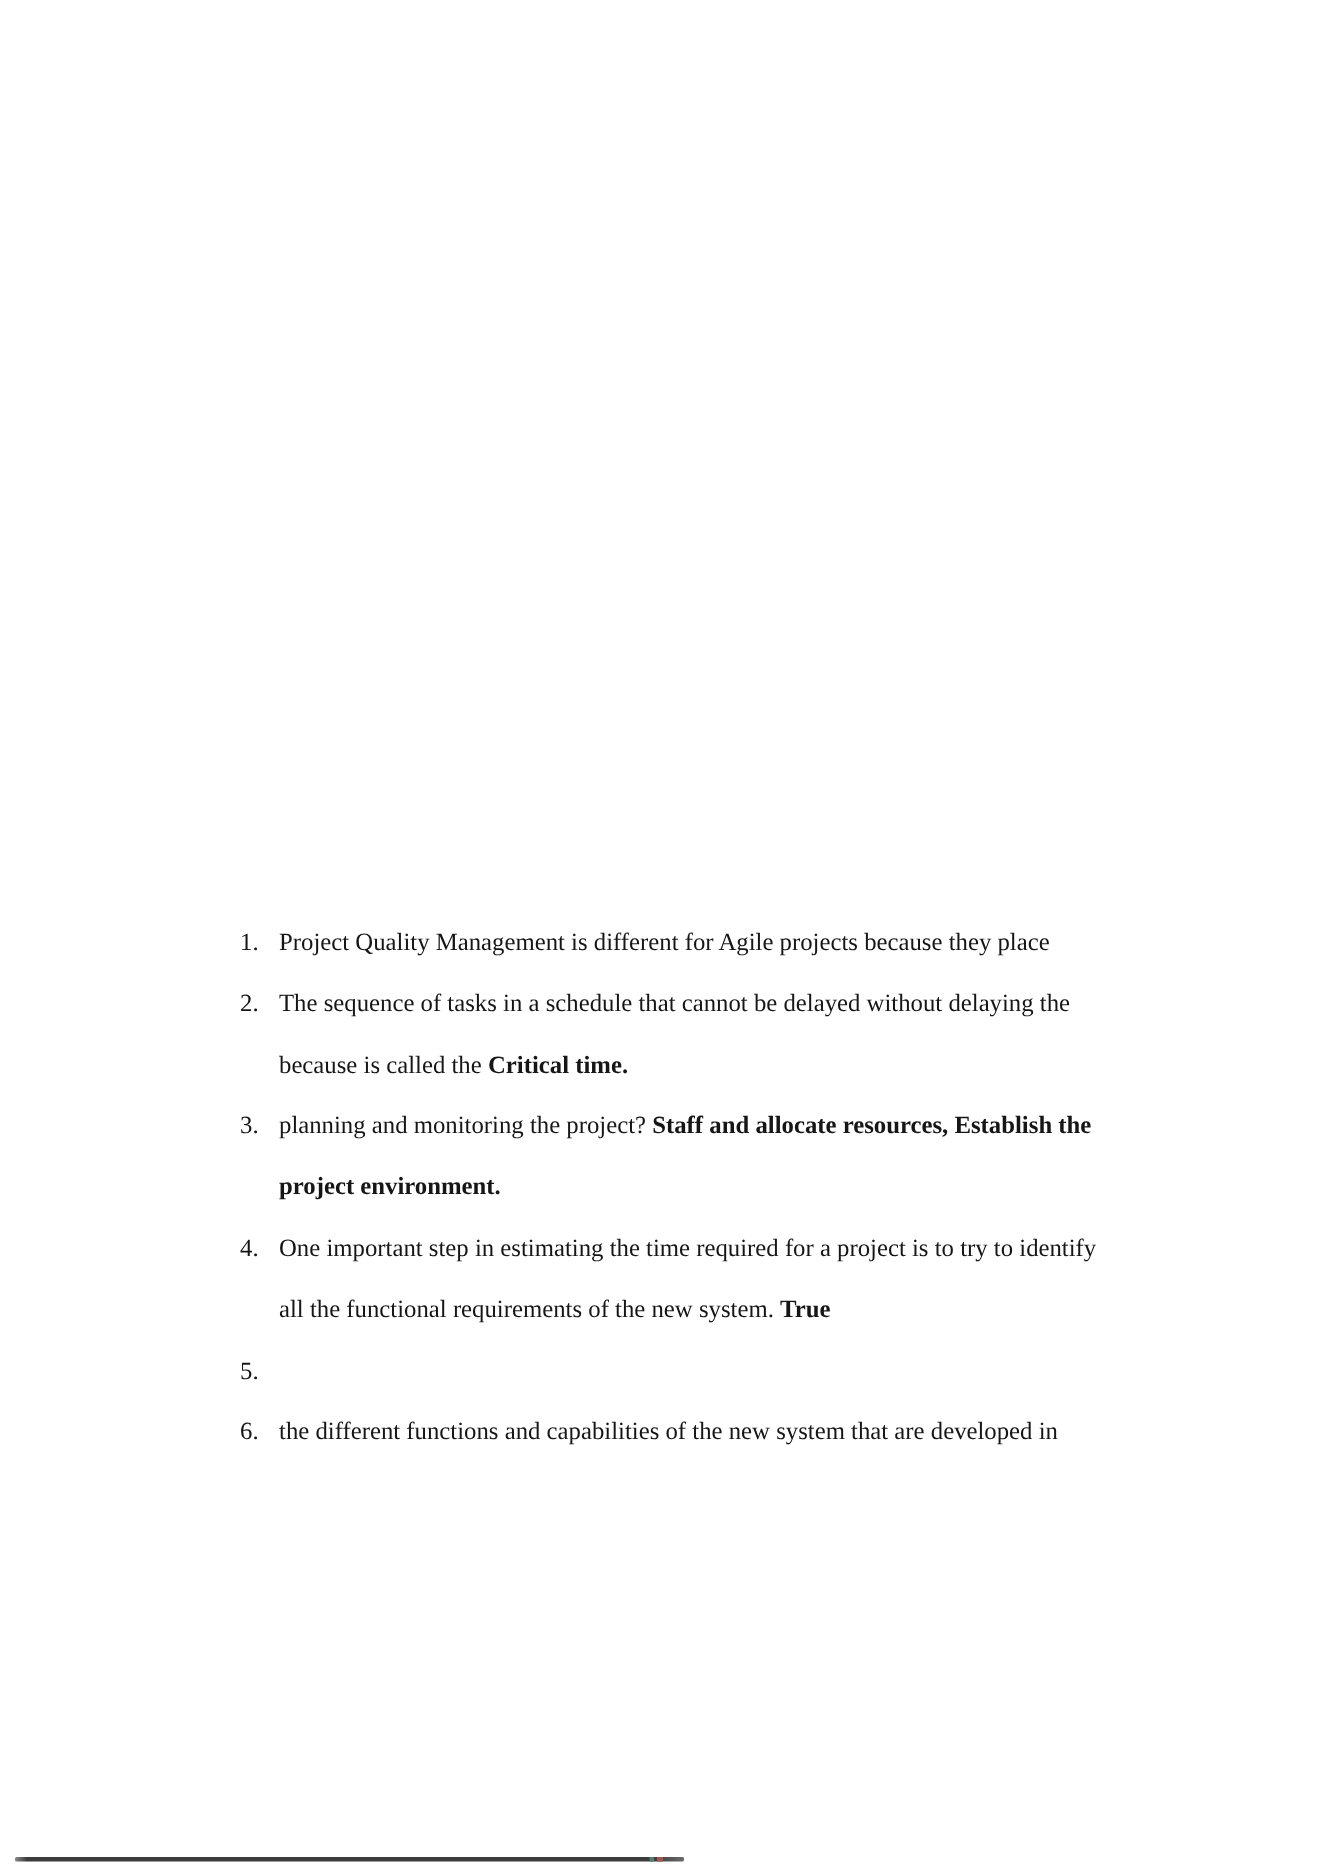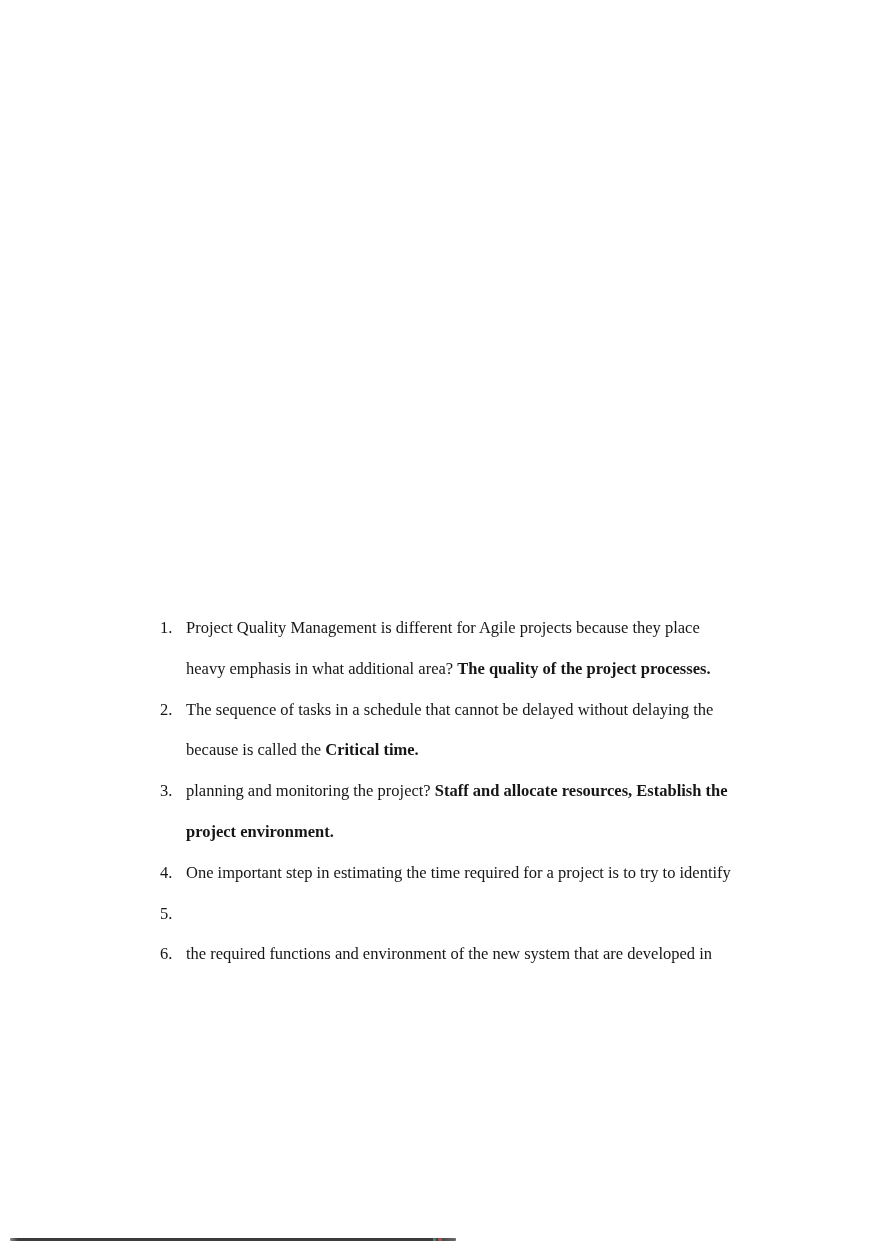--- a/index.html
+++ b/index.html
@@ -54,21 +54,20 @@
 <body>
 
 <div class="page">
 
   <div class="content">
 
     <div class="item">
       <span class="num">1.</span>
       <div class="body">
         <div class="line"><span>Project Quality Management is different for Agile projects because they place</span><span class="ans"></span></div>
-        <div class="line"><span>heavy emphasis in what additional area? </span><span class="ans">The quality of the project processes.</span></div>
       </div>
     </div>
 
     <div class="item">
       <span class="num">2.</span>
       <div class="body">
         <div class="line"><span>The sequence of tasks in a schedule that cannot be delayed without delaying the</span><span class="ans"></span></div>
         <div class="line"><span>because is called the </span><span class="ans">Critical time.</span></div>
       </div>
     </div>
@@ -78,33 +77,34 @@
       <div class="body">
         <div class="line"><span>planning and monitoring the project? </span><span class="ans">Staff and allocate resources, Establish the</span></div>
         <div class="line"><span></span><span class="ans">project environment.</span></div>
       </div>
     </div>
 
     <div class="item">
       <span class="num">4.</span>
       <div class="body">
         <div class="line"><span>One important step in estimating the time required for a project is to try to identify</span><span class="ans"></span></div>
+        <div class="line"><span>all the functional requirements of the new system. </span><span class="ans">True</span></div>
       </div>
     </div>
 
     <div class="item">
       <span class="num">5.</span>
       <div class="body">
       </div>
     </div>
 
     <div class="item">
       <span class="num">6.</span>
       <div class="body">
-        <div class="line"><span>the required functions and environment of the new system that are developed in</span><span class="ans"></span></div>
+        <div class="line"><span>the different functions and capabilities of the new system that are developed in</span><span class="ans"></span></div>
       </div>
     </div>
 
   </div>
 
   <div class="rule"></div>
   <div class="speck-green"></div>
   <div class="speck-red"></div>
 
 </div>

